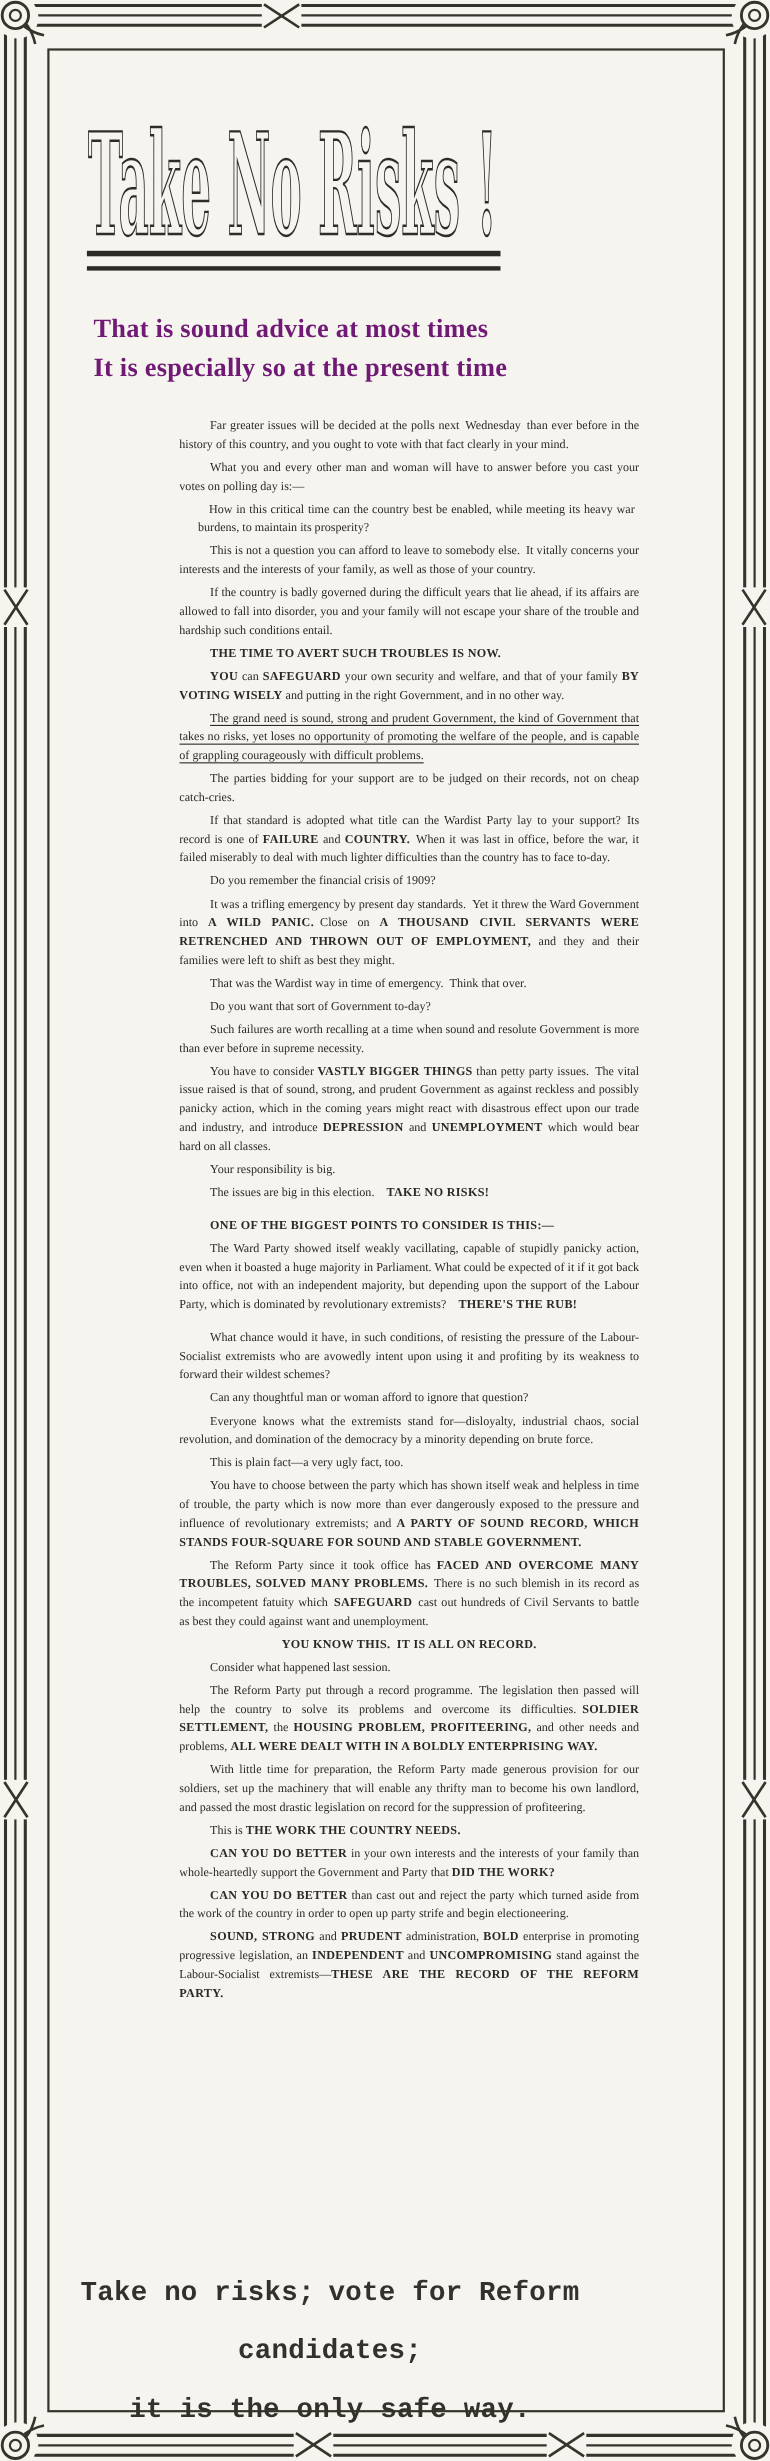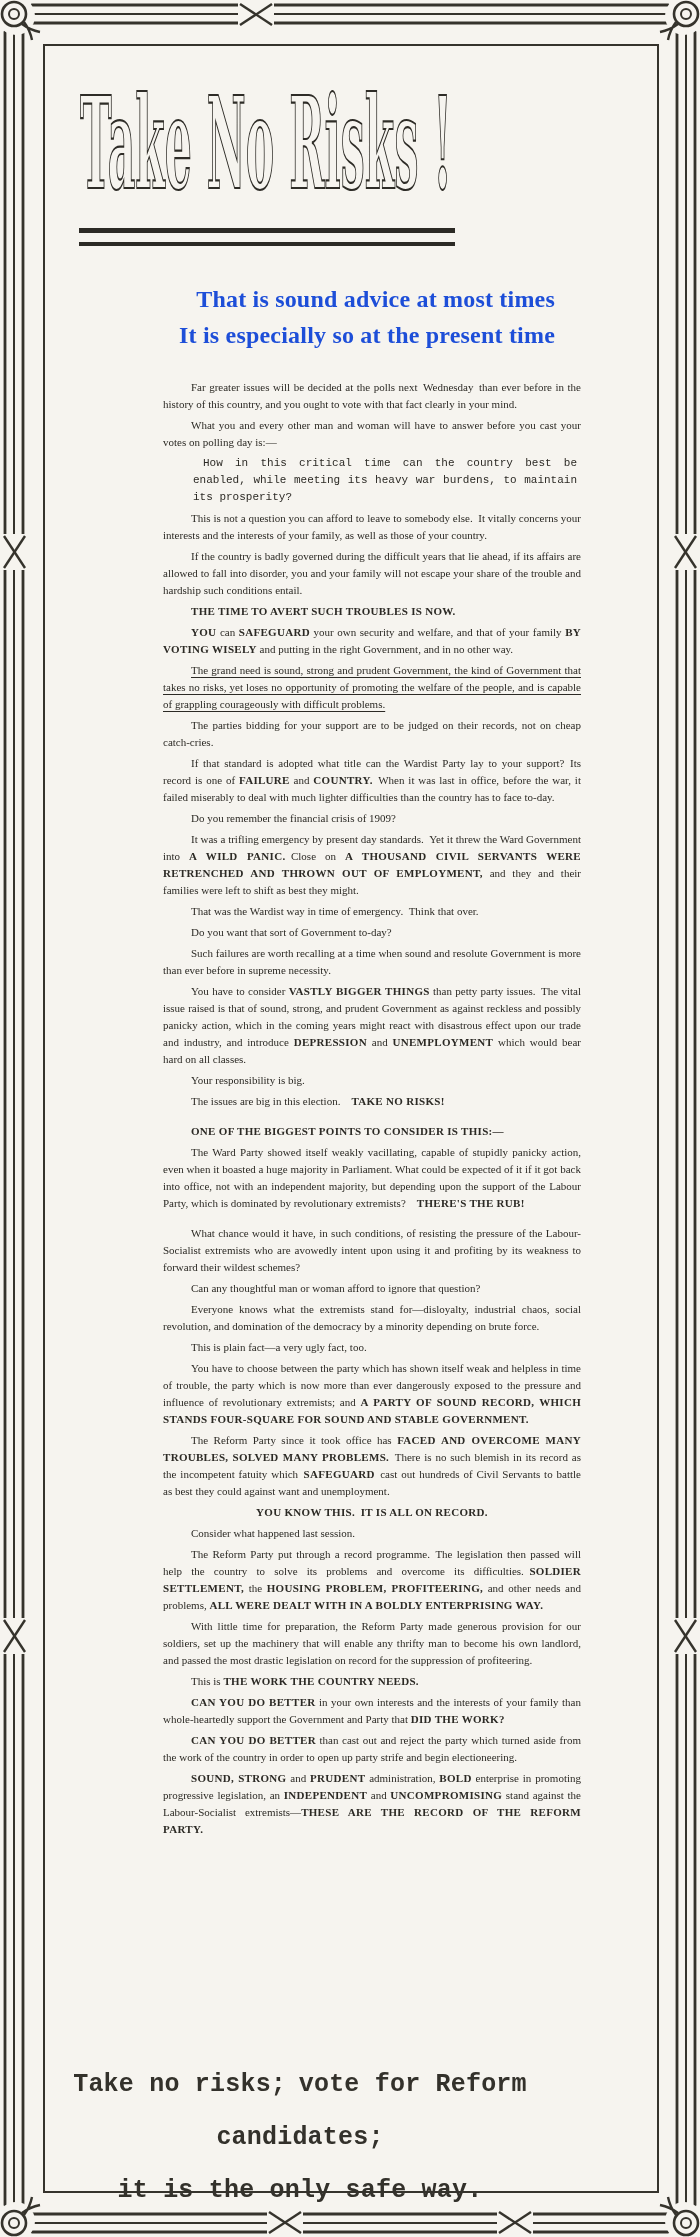--- a/index.html
+++ b/index.html
@@ -15,42 +15,42 @@
     color:var(--ink);
     position:relative;
     overflow:hidden;
   }
   .page{position:absolute;inset:0;}
   .frame-svg{position:absolute;left:0;top:0;}
   .inner-frame{
     position:absolute;left:43px;top:44px;width:612px;height:2145px;
     border:2px solid var(--frame);
   }
-  .title-wrap{position:absolute;left:72px;top:71px;width:400px;height:140px;}
+  .title-wrap{position:absolute;left:72px;top:96px;width:400px;height:140px;}
   .title-rule{
     position:absolute;left:79px;top:228px;width:376px;height:9px;
     border-top:5px solid var(--ink);
     border-bottom:4px solid var(--ink);
   }
   .subtitle{
     position:absolute;left:85px;top:281px;width:470px;
     font-family:"Liberation Serif", serif;
     font-weight:bold;font-size:24px;line-height:36px;
-    text-align:right;color:#1d4ed8;
+    text-align:left;color:#701a75;
     letter-spacing:.2px;
   }
   .body-col{
     position:absolute;left:163px;top:379px;width:418px;height:1660px;
     font-size:11px;line-height:17px;
     text-align:justify;
     overflow:hidden;
   }
   .body-col p{margin:0 0 4px 0;padding:0;}
   .body-col p.normal{text-indent:28px;}
-  .body-col p.inset{margin-left:30px;margin-right:4px;text-indent:10px;font-family:Liberation Mono, monospace;}
+  .body-col p.inset{margin-left:17px;margin-right:4px;text-indent:10px;}
   .body-col p.center{text-align:center;text-indent:0;}
   .body-col p.heading{text-indent:28px;font-weight:bold;letter-spacing:.3px;}
   .body-col p.u{text-decoration:underline;text-decoration-thickness:1.3px;text-underline-offset:3px;}
   .body-col p.sb{margin-top:13px;}
   .body-col .b{font-weight:bold;letter-spacing:.3px;margin-top:32px;}
   .footer-slogan{
     position:absolute;left:40px;top:2058px;width:520px;
     text-align:center;font-weight:bold;
     font-size:25px;line-height:53px;
     color:#33312b;letter-spacing:.2px;

